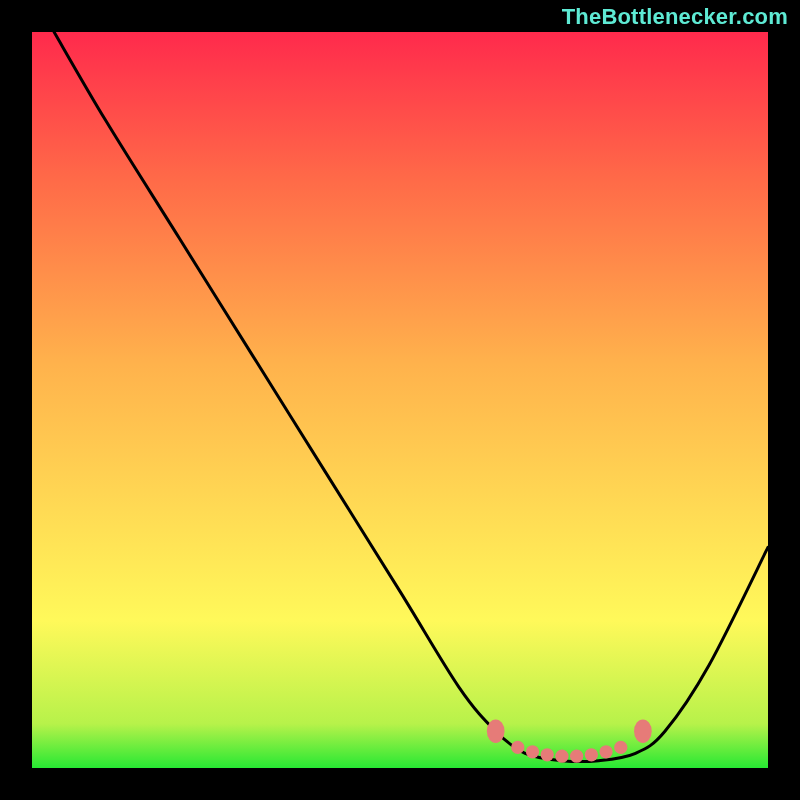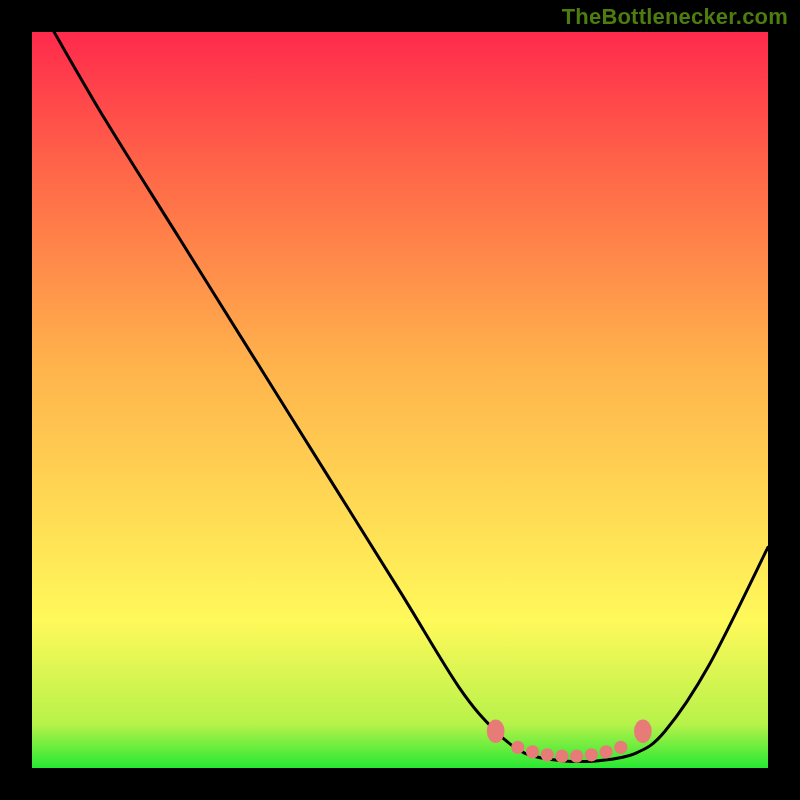--- a/index.html
+++ b/index.html
@@ -14,21 +14,21 @@
   .frame {
     position: relative;
     width: 800px;
     height: 800px;
     background: #000;
   }
   .attribution {
     position: absolute;
     top: 4px;
     right: 12px;
-    color: #4d7c0f;
+    color: #5eead4;
     font-size: 22px;
     font-weight: bold;
     letter-spacing: 0.2px;
     z-index: 20;
   }
   .plot {
     position: absolute;
     left: 32px;
     top: 32px;
     width: 736px;

